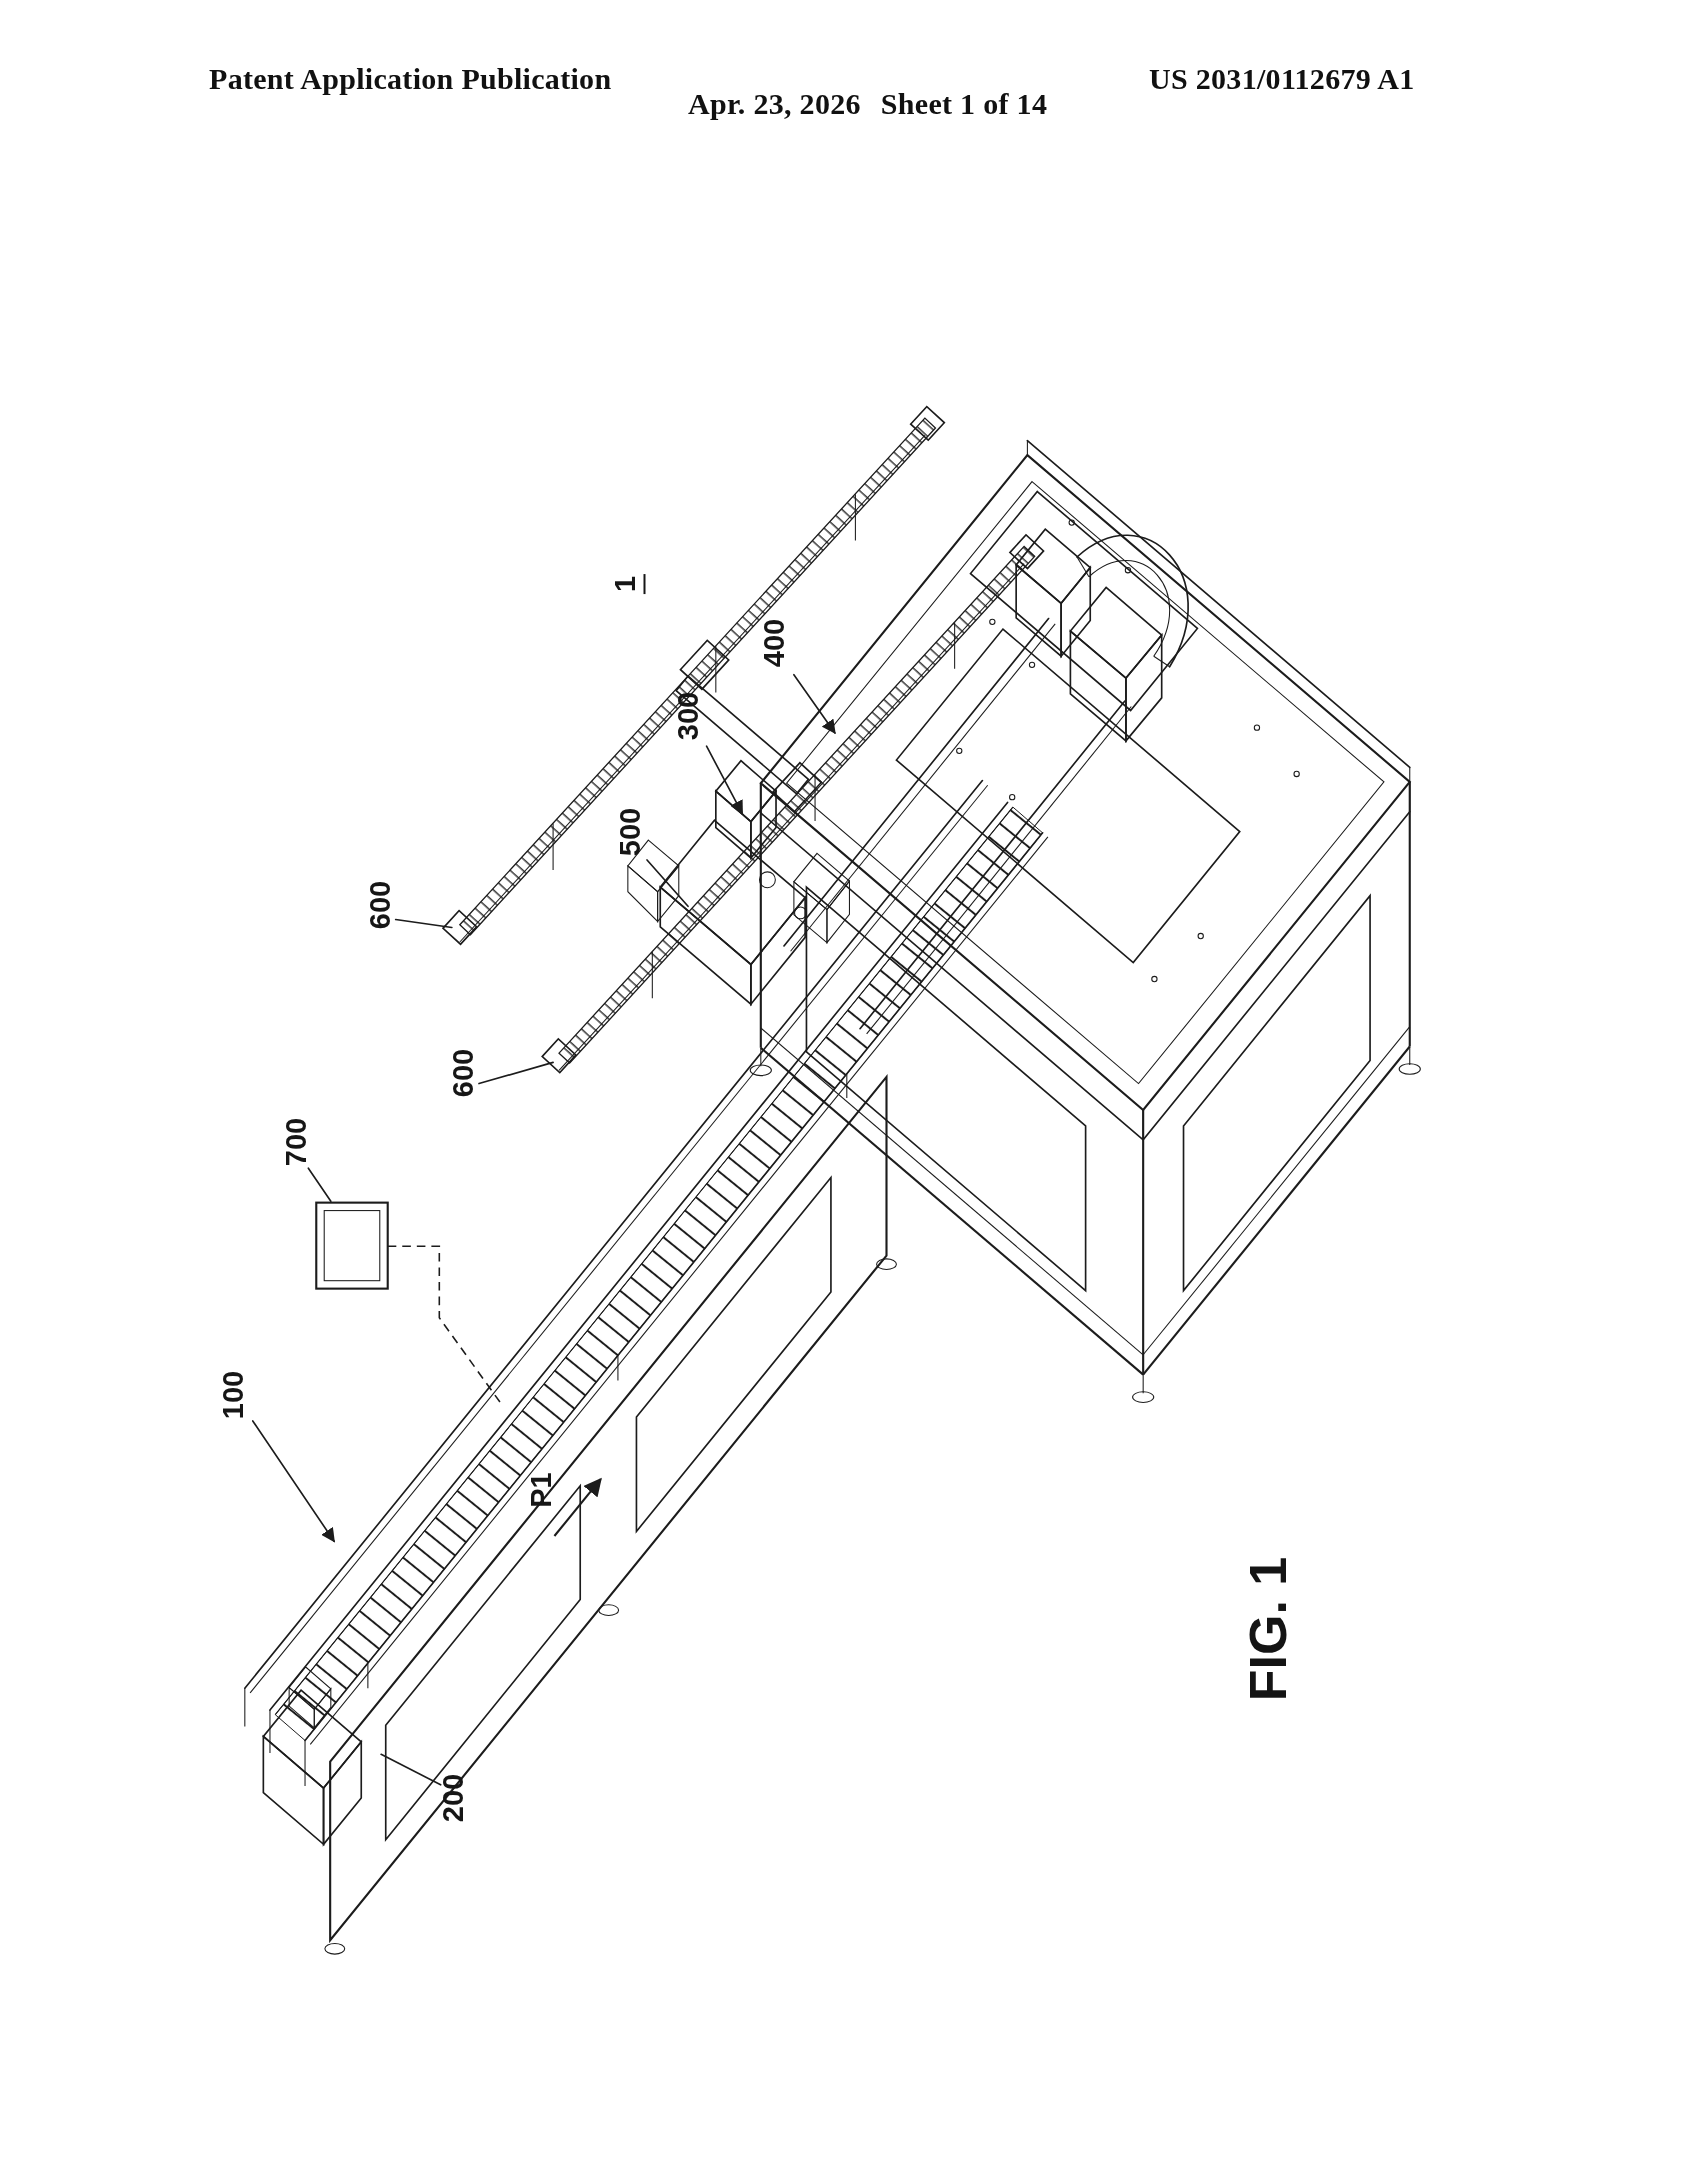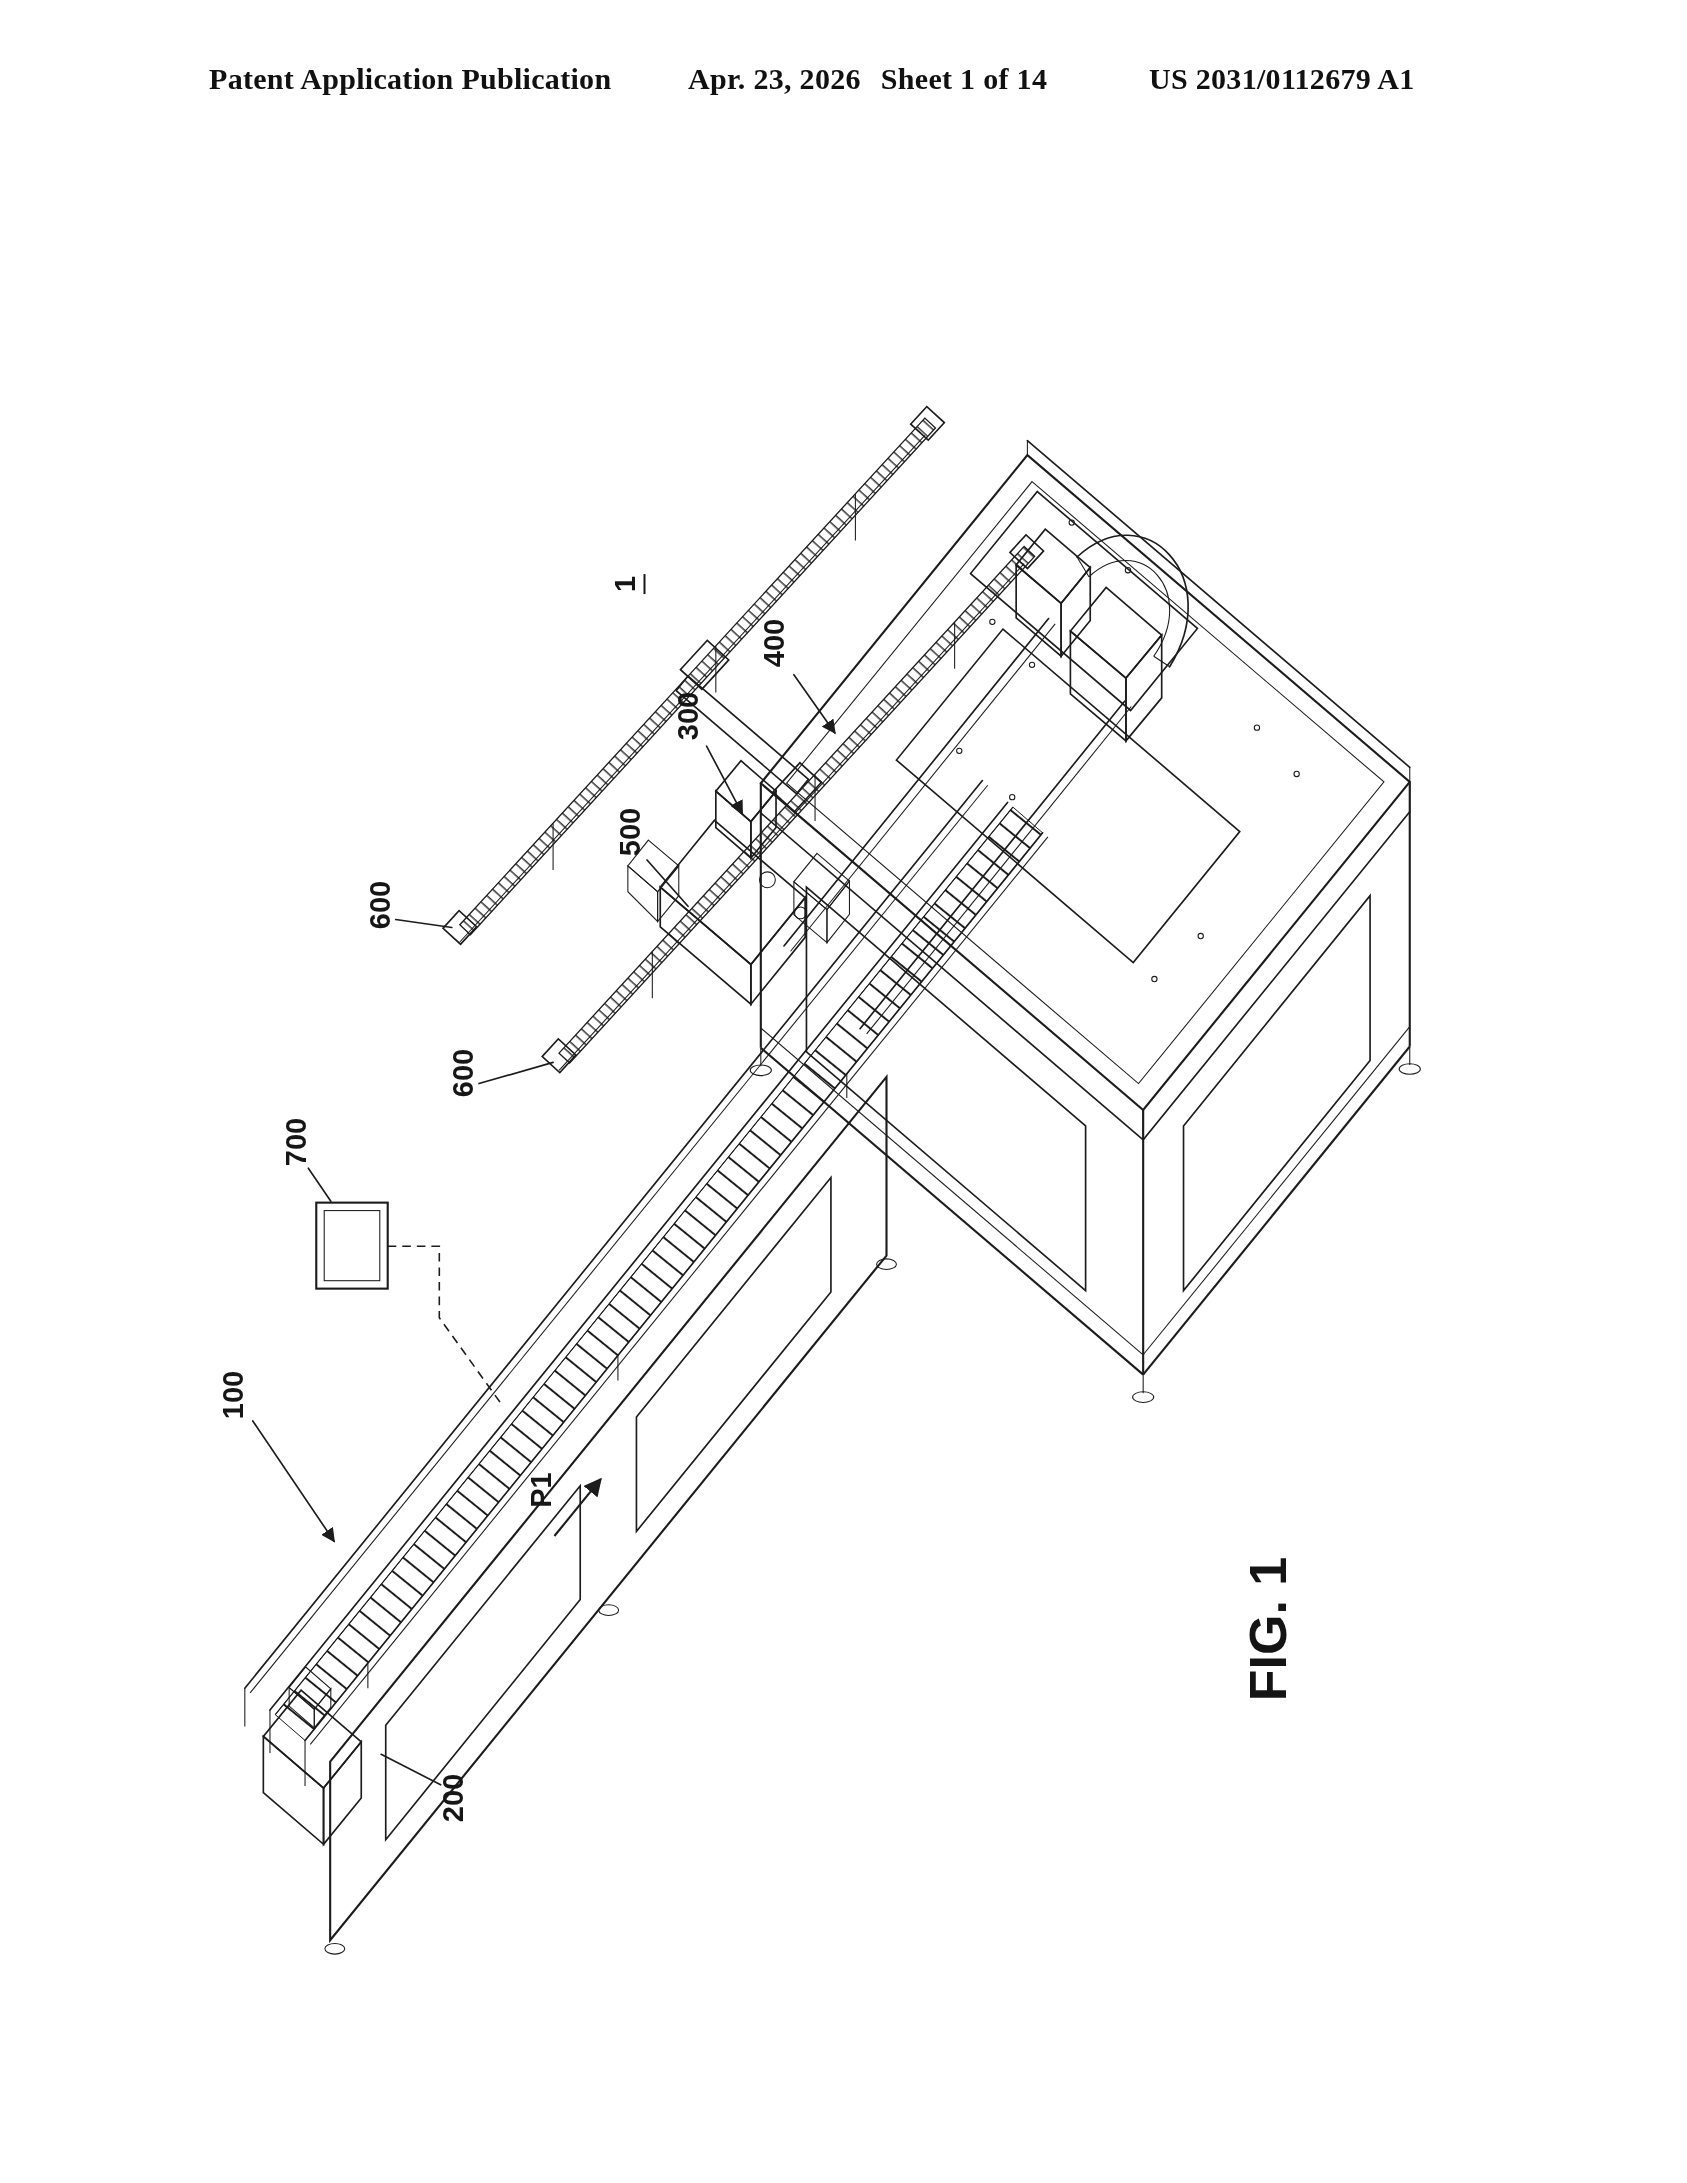--- a/index.html
+++ b/index.html
@@ -12,21 +12,21 @@
     overflow:hidden;
   }
   .hdr {
     position:absolute;
     top:62px;
     font: bold 30px "Liberation Serif", serif;
     letter-spacing:0.3px;
     white-space:nowrap;
   }
   .hdr-left   { left:209px; }
-  .hdr-center { left:688px; }
+  .hdr-center { left:688px;margin-top:25px; }
   .hdr-center .gap { display:inline-block; width:20px; }
   .hdr-right  { left:1149px; }
 
   .drawing {
     position:absolute; left:0; top:0;
     width:1687px; height:2183px;
   }
   svg .ln   { stroke:#1c1c1c; fill:none; stroke-width:2.5; stroke-linecap:round; }
   svg .ln-f { stroke:#1c1c1c; fill:none; stroke-width:1.6; }
   svg .ln-b { stroke:#1c1c1c; fill:none; stroke-width:3.2; }

